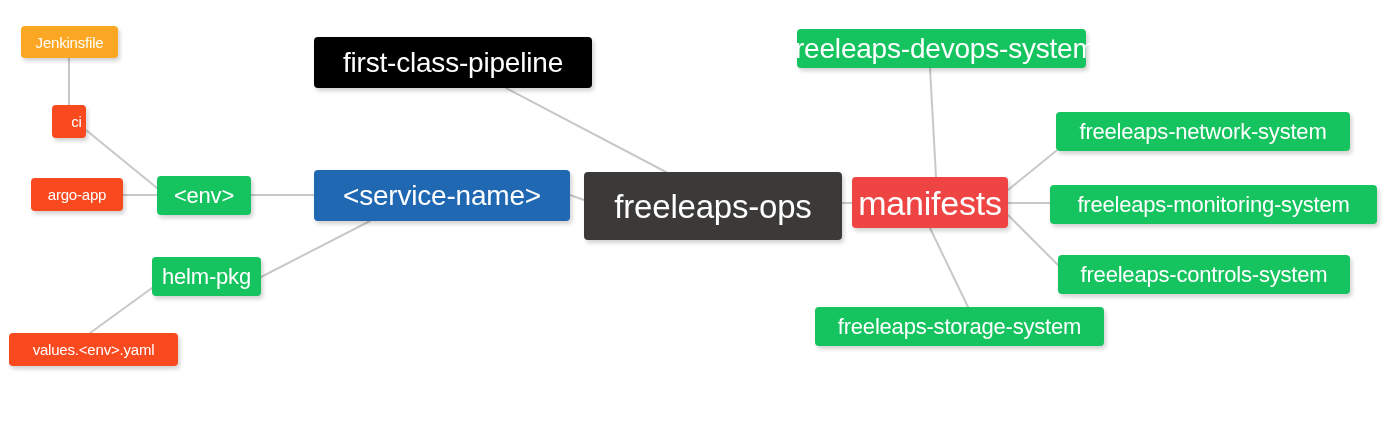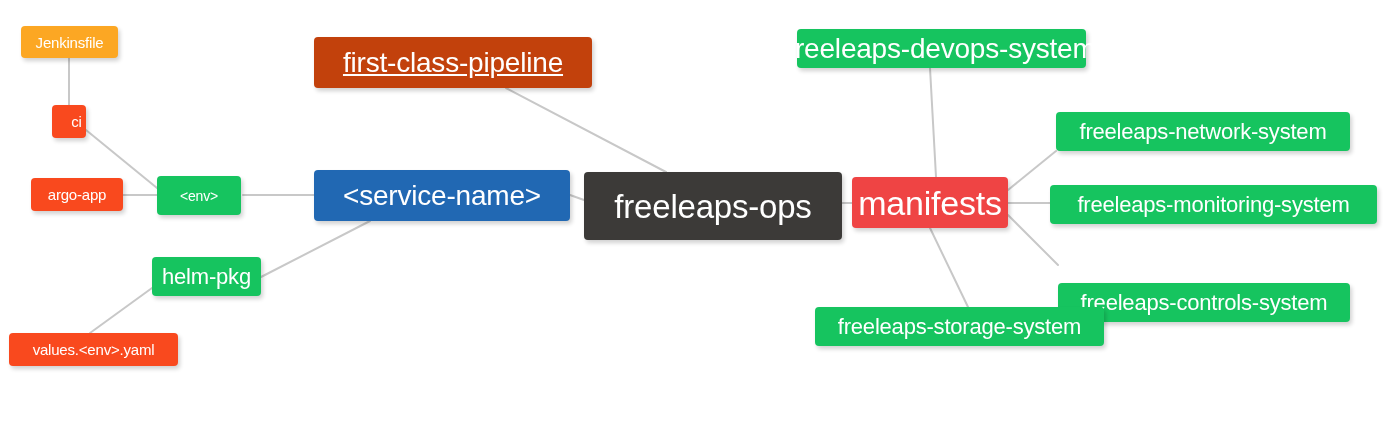--- a/index.html
+++ b/index.html
@@ -53,26 +53,26 @@
       <line x1="936" y1="177" x2="930" y2="68" stroke="#c8c8c8" stroke-width="2" stroke-linecap="round"></line>
       <line x1="1008" y1="190" x2="1056" y2="151" stroke="#c8c8c8" stroke-width="2" stroke-linecap="round"></line>
       <line x1="1008" y1="203" x2="1050" y2="203" stroke="#c8c8c8" stroke-width="2" stroke-linecap="round"></line>
       <line x1="1008" y1="215" x2="1058" y2="265" stroke="#c8c8c8" stroke-width="2" stroke-linecap="round"></line>
       <line x1="930" y1="228" x2="968" y2="307" stroke="#c8c8c8" stroke-width="2" stroke-linecap="round"></line>
     </svg>
   <div id="node-layer">
       <div class="node" style="left: 21px; top: 26px; width: 97px; height: 32px; background: rgb(252, 167, 35); font-size: 15px;">Jenkinsfile</div>
       <div class="node" style="left: 52px; top: 105px; width: 34px; height: 33px; background: rgb(249, 73, 30); font-size: 15px; padding-left: 15px;">ci</div>
       <div class="node" style="left: 31px; top: 178px; width: 92px; height: 33px; background: rgb(249, 73, 30); font-size: 15px;">argo-app</div>
-      <div class="node" style="left: 157px; top: 176px; width: 84px; height: 39px; background: rgb(22, 196, 95); font-size: 14px; text-align: right;">&lt;env&gt;</div>
+      <div class="node" style="left: 157px; top: 176px; width: 94px; height: 39px; background: rgb(22, 196, 95); font-size: 22px; text-align: right;">&lt;env&gt;</div>
       <div class="node" style="left: 314px; top: 170px; width: 256px; height: 51px; background: rgb(33, 104, 179); font-size: 28px;">&lt;service-name&gt;</div>
-      <div class="node" style="left: 314px; top: 37px; width: 278px; height: 51px; background: #c2410c; font-size: 28px; text-decoration: underline;">first-class-pipeline</div>
+      <div class="node" style="left: 314px; top: 37px; width: 278px; height: 51px; background: #000000; font-size: 28px;">first-class-pipeline</div>
       <div class="node" style="left: 152px; top: 257px; width: 109px; height: 39px; background: rgb(22, 196, 95); font-size: 22px;">helm-pkg</div>
       <div class="node" style="left: 9px; top: 333px; width: 169px; height: 33px; background: rgb(249, 73, 30); font-size: 15px;">values.&lt;env&gt;.yaml</div>
       <div class="node" style="left: 584px; top: 172px; width: 258px; height: 68px; background: rgb(60, 58, 56); font-size: 33px;">freeleaps-ops</div>
       <div class="node" style="left: 852px; top: 177px; width: 156px; height: 51px; background: #ef4444; font-size: 34px;">manifests</div>
       <div class="node" style="left: 797px; top: 29px; width: 289px; height: 39px; background: rgb(22, 196, 95); font-size: 28px;">freeleaps-devops-system</div>
       <div class="node" style="left: 1056px; top: 112px; width: 294px; height: 39px; background: rgb(22, 196, 95); font-size: 22px;">freeleaps-network-system</div>
       <div class="node" style="left: 1050px; top: 185px; width: 327px; height: 39px; background: rgb(22, 196, 95); font-size: 22px;">freeleaps-monitoring-system</div>
-      <div class="node" style="left: 1058px; top: 255px; width: 292px; height: 39px; background: rgb(22, 196, 95); font-size: 22px; margin-top: 28px;">freeleaps-controls-system</div>
+      <div class="node" style="left: 1058px; top: 255px; width: 292px; height: 39px; background: rgb(22, 196, 95); font-size: 22px;">freeleaps-controls-system</div>
       <div class="node" style="left: 815px; top: 307px; width: 289px; height: 39px; background: rgb(22, 196, 95); font-size: 22px;">freeleaps-storage-system</div>
     </div>
 </div>
 
 </body></html>

